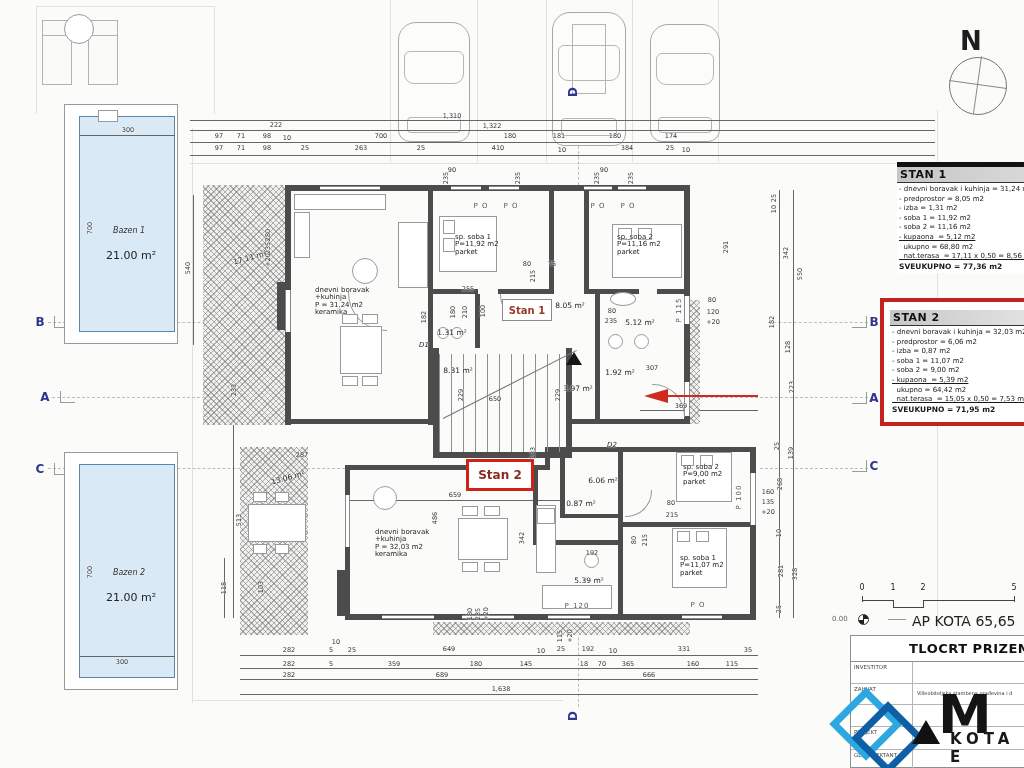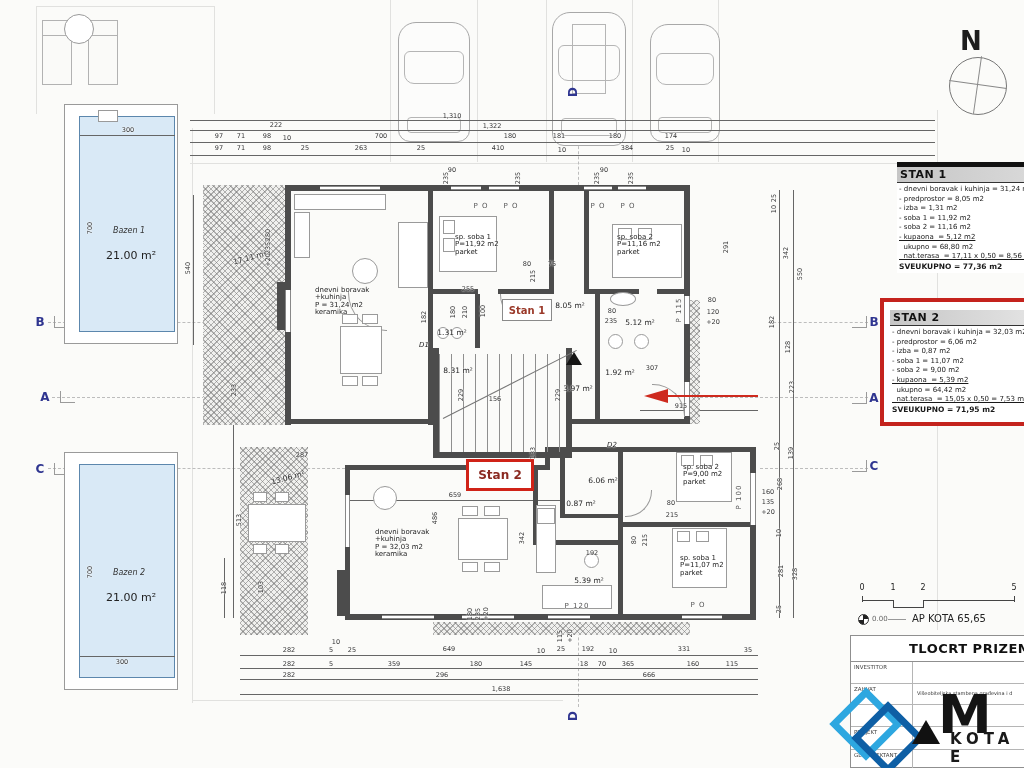--- a/index.html
+++ b/index.html
@@ -62,21 +62,21 @@
   .panel .phead{font-weight:bold;font-size:11px;color:#111;background:linear-gradient(90deg,#c6c6c6,#e2e2e2);
                 padding:1px 3px;border-bottom:1px solid #333;letter-spacing:.5px;}
   .pline{font-size:7px;line-height:9.6px;white-space:pre;color:#1a1a1a;}
   .pline.u{text-decoration:underline;}
   .pline.b{font-weight:bold;font-size:7.5px;}
   #panel1{left:897px;top:162px;width:200px;border-top:5px solid #111;}
   #panel2{left:880px;top:298px;width:200px;border:4px solid #c4231d;padding:8px 0 6px 6px;}
   
   .tick{position:absolute;font-size:8px;color:#222;transform:translate(-50%,0);}
   .sc{position:absolute;background:#444;}
-  #kota-row{position:absolute;font-size:10px;color:#222;}
+  #kota-row{position:absolute;font-size:14px;color:#222;}
   #level-sym{position:absolute;width:9px;height:9px;border-radius:50%;border:1px solid #333;
              background:conic-gradient(#222 0 90deg,#fff 90deg 180deg,#222 180deg 270deg,#fff 270deg);}
   #level-val{position:absolute;font-size:7px;color:#666;}
   
   #titleblock{position:absolute;left:850px;top:635px;width:200px;height:133px;background:#fff;border:1px solid #8f8f8f;box-sizing:border-box;}
   #tb-title{height:25px;border-bottom:1px solid #8f8f8f;font-weight:bold;font-size:13px;letter-spacing:.5px;
             display:flex;align-items:center;padding-left:58px;white-space:nowrap;color:#111;}
   .tb-row{display:flex;border-bottom:1px solid #b5b5b5;}
   .tb-label{width:62px;min-width:62px;border-right:1px solid #b5b5b5;font-size:5.5px;color:#444;padding:2px 0 0 3px;box-sizing:border-box;}
   .tb-value{font-size:5px;color:#333;padding:6px 0 0 4px;white-space:nowrap;}
@@ -360,24 +360,24 @@
       <span class="ann d" style="left: 533px; top: 276px; transform: translate(-50%, -50%) rotate(-90deg);">215</span>
       <span class="ann d" style="left: 552px; top: 264px; transform: translate(-50%, -50%);">75</span>
       <span class="ann d" style="left: 726px; top: 247px; transform: translate(-50%, -50%) rotate(-90deg);">291</span>
       <span class="ann d" style="left: 424px; top: 317px; transform: translate(-50%, -50%) rotate(-90deg);">182</span>
       <span class="ann d" style="left: 453px; top: 312px; transform: translate(-50%, -50%) rotate(-90deg);">180</span>
       <span class="ann d" style="left: 465px; top: 312px; transform: translate(-50%, -50%) rotate(-90deg);">210</span>
       <span class="ann d" style="left: 483px; top: 311px; transform: translate(-50%, -50%) rotate(-90deg);">100</span>
       <span class="ann d" style="left: 612px; top: 311px; transform: translate(-50%, -50%);">80</span>
       <span class="ann d" style="left: 611px; top: 321px; transform: translate(-50%, -50%);">235</span>
       <span class="ann d" style="left: 461px; top: 395px; transform: translate(-50%, -50%) rotate(-90deg);">229</span>
-      <span class="ann d" style="left: 495px; top: 399px; transform: translate(-50%, -50%);">156</span>
+      <span class="ann d" style="left: 495px; top: 399px; transform: translate(-50%, -50%);">650</span>
       <span class="ann d" style="left: 558px; top: 395px; transform: translate(-50%, -50%) rotate(-90deg);">229</span>
       <span class="ann d" style="left: 652px; top: 368px; transform: translate(-50%, -50%);">307</span>
-      <span class="ann d" style="left: 681px; top: 406px; transform: translate(-50%, -50%);">915</span>
+      <span class="ann d" style="left: 681px; top: 406px; transform: translate(-50%, -50%);">369</span>
       <span class="ann d" style="left: 774px; top: 198px; transform: translate(-50%, -50%) rotate(-90deg);">25</span>
       <span class="ann d" style="left: 774px; top: 209px; transform: translate(-50%, -50%) rotate(-90deg);">10</span>
       <span class="ann d" style="left: 786px; top: 253px; transform: translate(-50%, -50%) rotate(-90deg);">342</span>
       <span class="ann d" style="left: 800px; top: 274px; transform: translate(-50%, -50%) rotate(-90deg);">550</span>
       <span class="ann d" style="left: 772px; top: 322px; transform: translate(-50%, -50%) rotate(-90deg);">182</span>
       <span class="ann d" style="left: 788px; top: 347px; transform: translate(-50%, -50%) rotate(-90deg);">128</span>
       <span class="ann d" style="left: 792px; top: 387px; transform: translate(-50%, -50%) rotate(-90deg);">223</span>
       <span class="ann d" style="left: 712px; top: 300px; transform: translate(-50%, -50%);">80</span>
       <span class="ann d" style="left: 713px; top: 312px; transform: translate(-50%, -50%);">120</span>
       <span class="ann d" style="left: 713px; top: 322px; transform: translate(-50%, -50%);">+20</span>
@@ -420,21 +420,21 @@
       <span class="ann d" style="left: 331px; top: 664px; transform: translate(-50%, -50%);">5</span>
       <span class="ann d" style="left: 394px; top: 664px; transform: translate(-50%, -50%);">359</span>
       <span class="ann d" style="left: 476px; top: 664px; transform: translate(-50%, -50%);">180</span>
       <span class="ann d" style="left: 526px; top: 664px; transform: translate(-50%, -50%);">145</span>
       <span class="ann d" style="left: 584px; top: 664px; transform: translate(-50%, -50%);">18</span>
       <span class="ann d" style="left: 602px; top: 664px; transform: translate(-50%, -50%);">70</span>
       <span class="ann d" style="left: 628px; top: 664px; transform: translate(-50%, -50%);">365</span>
       <span class="ann d" style="left: 693px; top: 664px; transform: translate(-50%, -50%);">160</span>
       <span class="ann d" style="left: 732px; top: 664px; transform: translate(-50%, -50%);">115</span>
       <span class="ann d" style="left: 289px; top: 675px; transform: translate(-50%, -50%);">282</span>
-      <span class="ann d" style="left: 442px; top: 675px; transform: translate(-50%, -50%);">296</span>
+      <span class="ann d" style="left: 442px; top: 675px; transform: translate(-50%, -50%);">689</span>
       <span class="ann d" style="left: 649px; top: 675px; transform: translate(-50%, -50%);">666</span>
       <span class="ann d" style="left: 501px; top: 689px; transform: translate(-50%, -50%);">1,638</span>
       <span class="ann g" style="left: 40px; top: 322px; transform: translate(-50%, -50%);">B</span>
       <span class="ann g" style="left: 45px; top: 397px; transform: translate(-50%, -50%);">A</span>
       <span class="ann g" style="left: 40px; top: 469px; transform: translate(-50%, -50%);">C</span>
       <span class="ann g" style="left: 874px; top: 322px; transform: translate(-50%, -50%);">B</span>
       <span class="ann g" style="left: 874px; top: 398px; transform: translate(-50%, -50%);">A</span>
       <span class="ann g" style="left: 874px; top: 466px; transform: translate(-50%, -50%);">C</span>
       <span class="ann g" style="left: 573px; top: 92px; transform: translate(-50%, -50%) rotate(-90deg);">D</span>
       <span class="ann g" style="left: 573px; top: 716px; transform: translate(-50%, -50%) rotate(-90deg);">D</span>
@@ -483,21 +483,21 @@
     <span class="tick" style="left:1014px;top:583px">5</span>
     <div class="sc" style="left:862px;top:600px;width:32px;height:1px"></div>
     <div class="sc" style="left:893px;top:600px;width:1px;height:8px"></div>
     <div class="sc" style="left:893px;top:607px;width:31px;height:1px"></div>
     <div class="sc" style="left:923px;top:600px;width:1px;height:8px"></div>
     <div class="sc" style="left:923px;top:600px;width:91px;height:1px"></div>
     <div class="sc" style="left:862px;top:596px;width:1px;height:6px"></div>
     <div class="sc" style="left:1014px;top:596px;width:1px;height:6px"></div>
   </div>
   <div id="level-sym" style="left:858px;top:614px"></div>
-  <span id="level-val" style="left:872px;top:615px">0.00</span>
+  <span id="level-val" style="left:832px;top:615px">0.00</span>
   <div class="sc" style="position:absolute;left:888px;top:619px;width:18px;height:1px;background:#999"></div>
   <span id="kota-row" style="left:912px;top:613px">AP KOTA 65,65</span>
 
   <div id="titleblock">
     <div id="tb-title">TLOCRT PRIZEMLJA</div>
     <div id="tb-rows">
         <div class="tb-row" style="height: 21px;">
           <div class="tb-label">INVESTITOR</div>
           <div class="tb-value"></div>
         </div>

